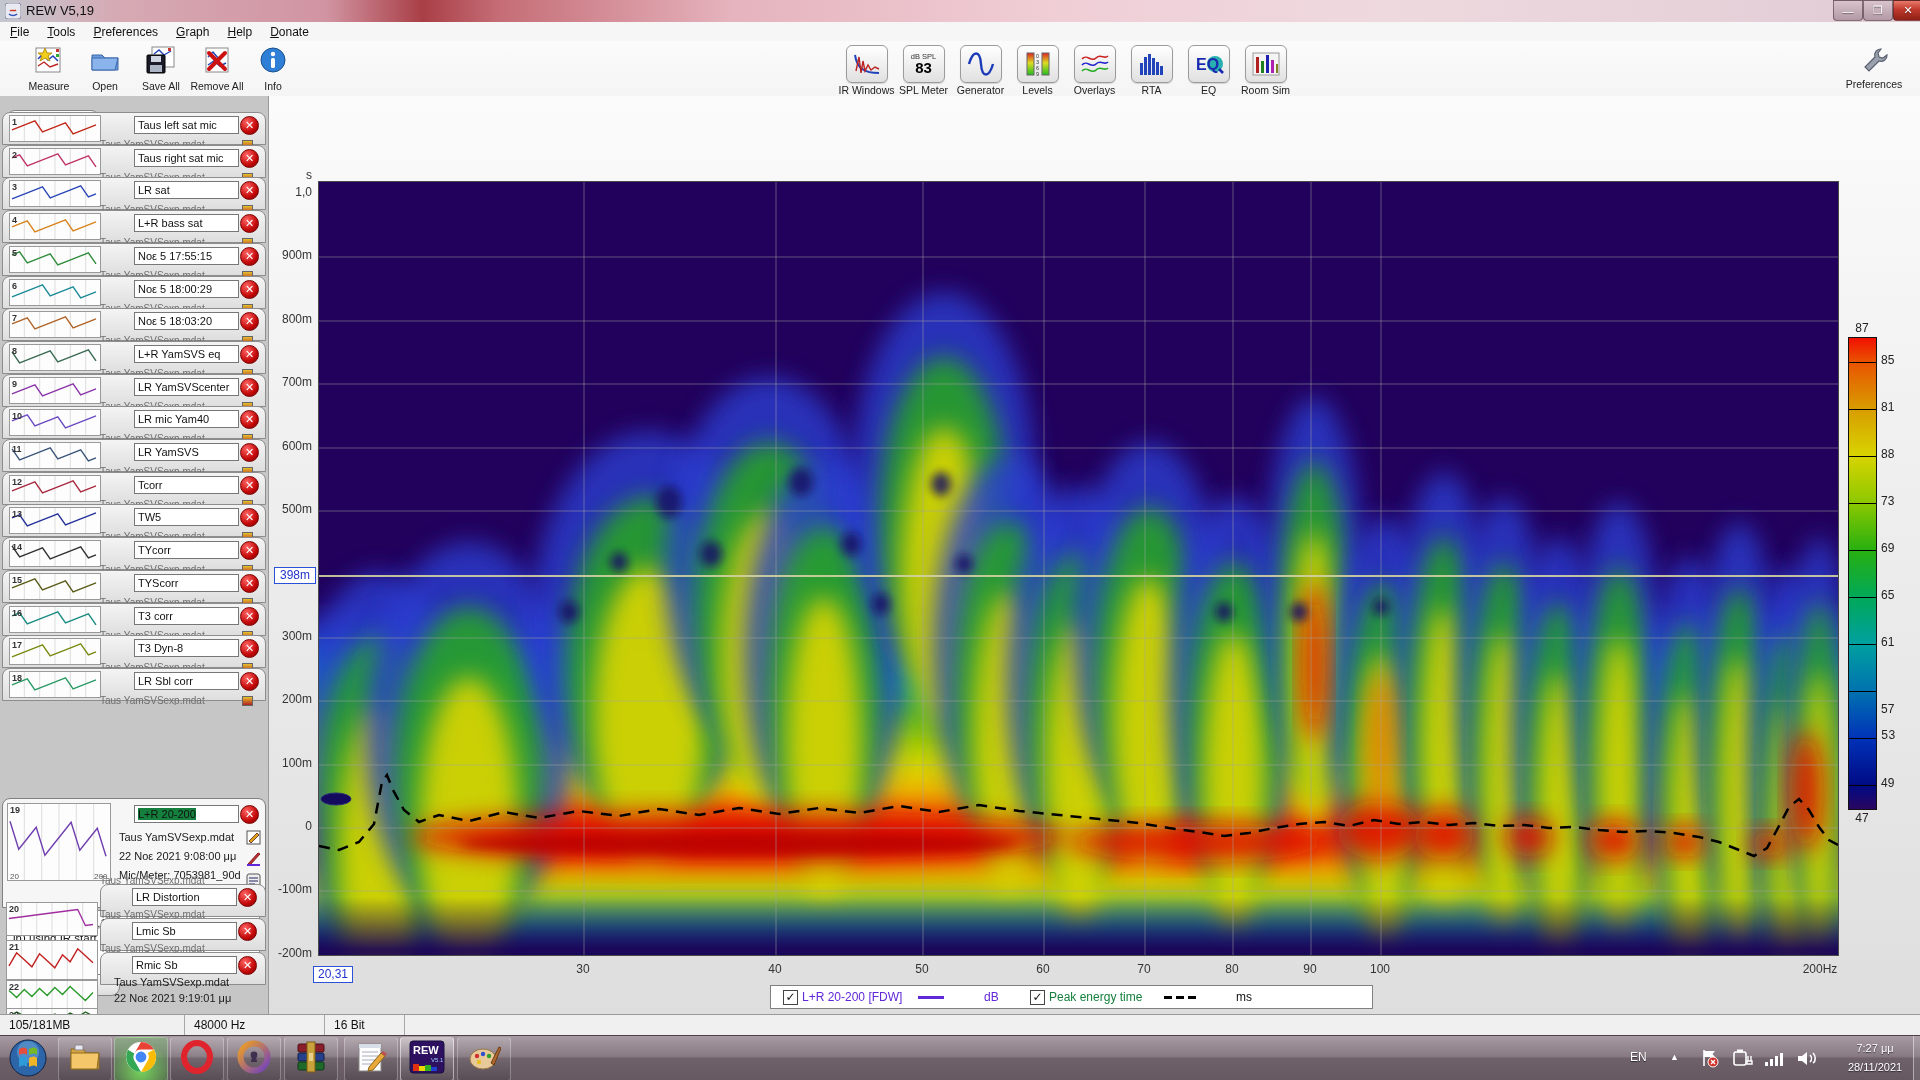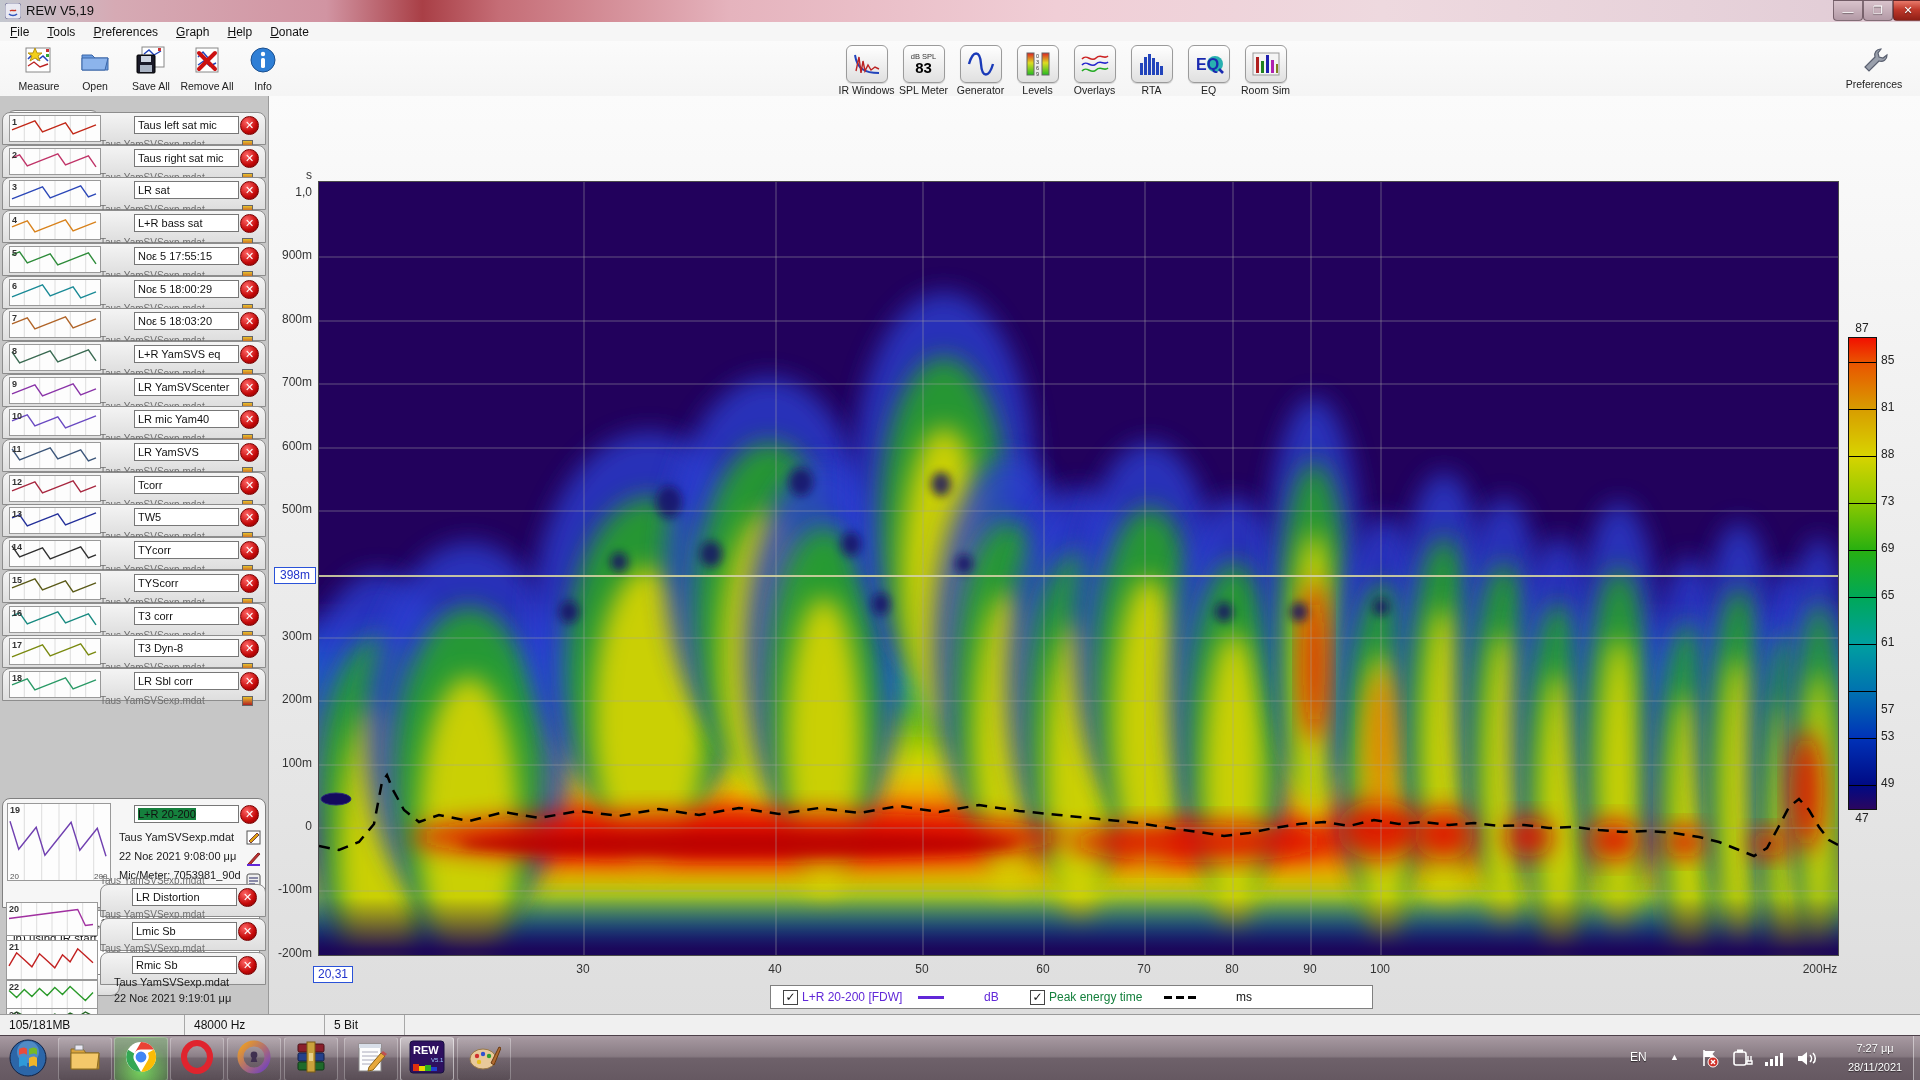--- a/index.html
+++ b/index.html
@@ -17,21 +17,21 @@
   #btn-close{background:linear-gradient(#e8796a,#c0392b 45%,#8f1f16);}
   
   #menubar{left:0;top:22px;width:1920px;height:19px;background:#f6f6f6;border-bottom:1px solid #9d9d9d;
     display:flex;align-items:center;gap:18px;padding-left:10px;font-size:12px;color:#111;}
   #topchrome{left:0;top:41px;width:1920px;height:131px;background:linear-gradient(#fbfbfb,#ececec);}
   .tbitem{width:56px;display:flex;flex-direction:column;align-items:center;gap:1px;cursor:default;}
   .tbitem .lbl{font-size:10.5px;color:#222;white-space:nowrap;}
   .cbtn{width:40px;height:36px;border:1px solid #9b9b9b;border-radius:6px;
     background:linear-gradient(#ffffff,#e0e0e0);display:flex;align-items:center;justify-content:center;
     box-shadow:0 1px 1px rgba(0,0,0,.15);}
-  #tbleft{left:11px;top:45px;display:flex;align-items:flex-end;}
+  #tbleft{left:21px;top:45px;display:flex;align-items:flex-end;}
   #tbcenter{left:838px;top:45px;display:flex;}
   #tbpref{left:1838px;top:45px;}
   
   #tabsrow{left:676px;top:139px;display:flex;}
   .gtab{font-size:12px;color:#111;padding:2px 7px;border:1px solid #8f8f8f;margin-left:-1px;
     background:linear-gradient(#fafafa,#dcdcdc);white-space:nowrap;height:16px;line-height:16px;}
   .gtab.sel{background:#b5b5b5;box-shadow:inset 0 1px 3px rgba(0,0,0,.45);}
   .gtab:first-child{border-radius:4px 0 0 4px;}
   .gtab:last-child{border-radius:0 4px 4px 0;}
   
@@ -536,21 +536,21 @@
   <div class="cblab" style="left:1850px;top:811px;width:24px;text-align:center">47</div>
   <div id="cblabels">
       <div class="cblab abs" style="top: 353px;">85</div>
       <div class="cblab abs" style="top: 400px;">81</div>
       <div class="cblab abs" style="top: 447px;">88</div>
       <div class="cblab abs" style="top: 494px;">73</div>
       <div class="cblab abs" style="top: 541px;">69</div>
       <div class="cblab abs" style="top: 588px;">65</div>
       <div class="cblab abs" style="top: 635px;">61</div>
       <div class="cblab abs" style="top: 682px; margin-top: 20px;">57</div>
-      <div class="cblab abs" style="top: 729px;">53</div>
+      <div class="cblab abs" style="top: 729px; font-family: Liberation Mono, monospace;">53</div>
       <div class="cblab abs" style="top: 776px;">49</div>
     </div>
 
   <div id="legend" class="abs">
     <div class="chk" style="left:12px">✓</div>
     <span class="leglab" style="left:31px;color:#6128d8">L+R 20-200 [FDW]</span>
     <div class="abs" style="left:147px;top:10px;width:26px;height:3px;background:#6128d8"></div>
     <span class="leglab" style="left:213px;color:#6128d8">dB</span>
     <div class="chk" style="left:259px">✓</div>
     <span class="leglab" style="left:278px;color:#15803d">Peak energy time</span>
@@ -1005,21 +1005,21 @@
             <polyline points="3.0,9.0 10.6,4.0 18.3,8.0 25.9,12.0 33.5,7.0 41.2,11.0 48.8,6.0 56.5,10.0 64.1,5.0 71.7,9.0 79.4,4.0 87.0,8.0 " fill="none" stroke="#226622" stroke-width="1.4"></polyline>
             <text x="3" y="10" font-size="9" font-weight="bold" fill="#333">23</text>
           </svg>
         </div>
       </div>
   </div>
 
   <div id="statusbar" class="abs">
       <div class="stcell" style="left: 0px; width: 175px;">105/181MB</div>
       <div class="stcell" style="left: 185px; width: 130px;">48000 Hz</div>
-      <div class="stcell" style="left: 325px; width: 70px;">5 Bit</div>
+      <div class="stcell" style="left: 325px; width: 70px;">16 Bit</div>
     </div>
 
   <div id="taskbar" class="abs">
     <div class="abs" style="left:8px;top:2px">
       <svg width="40" height="40">
         <circle cx="20" cy="20" r="18" fill="#2c66a8"></circle>
         <circle cx="20" cy="20" r="18" fill="none" stroke="#124" stroke-width="1"></circle>
         <circle cx="20" cy="14" r="11" fill="#7db8e8" opacity=".45"></circle>
         <path d="M11 17c3-2 6-2 8 0v-6c-2-2-5-2-8 0z" fill="#e84c3d"></path>
         <path d="M21 17c3-2 6-2 8 0v-6c-2-2-5-2-8 0z" fill="#77b829"></path>

